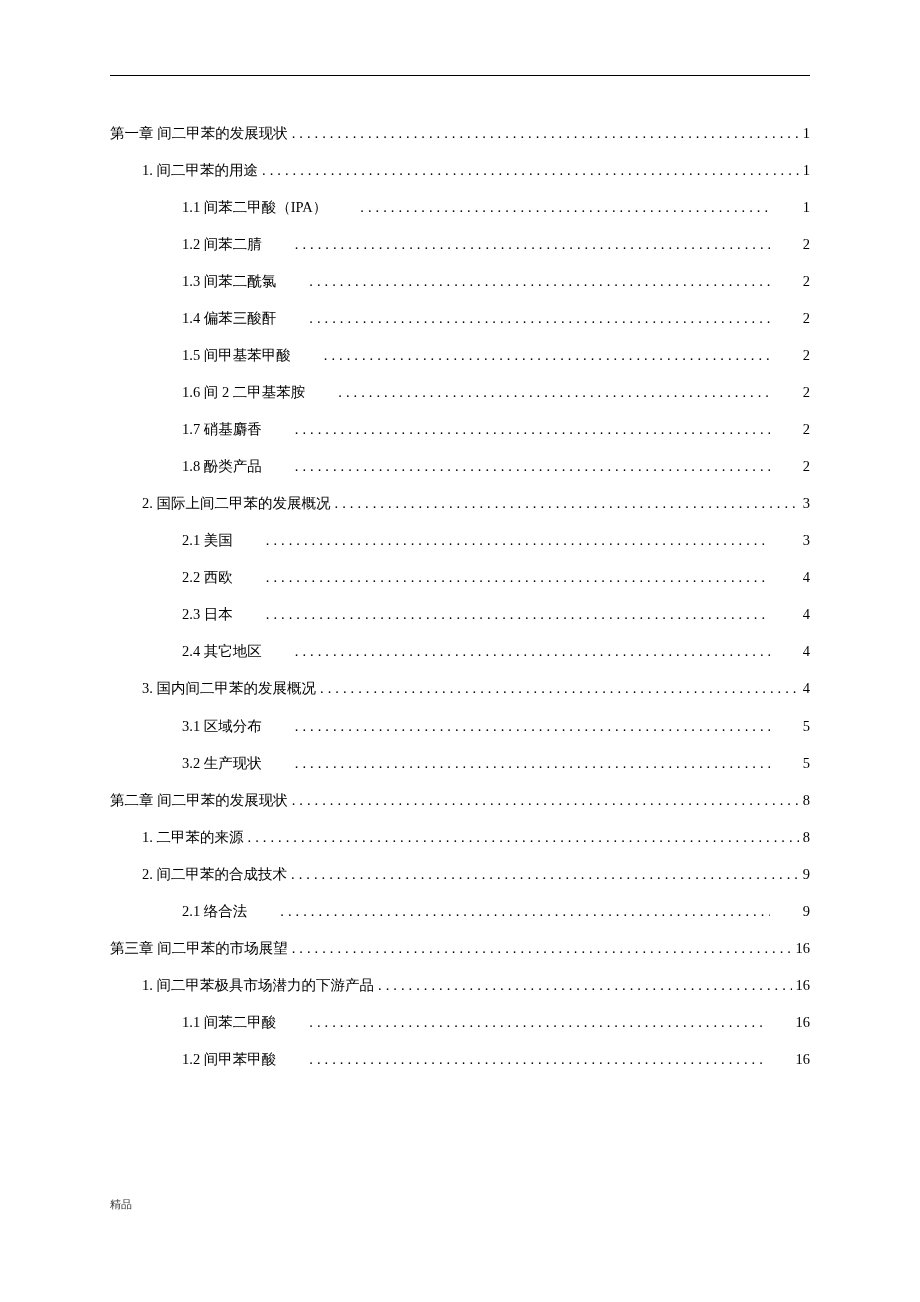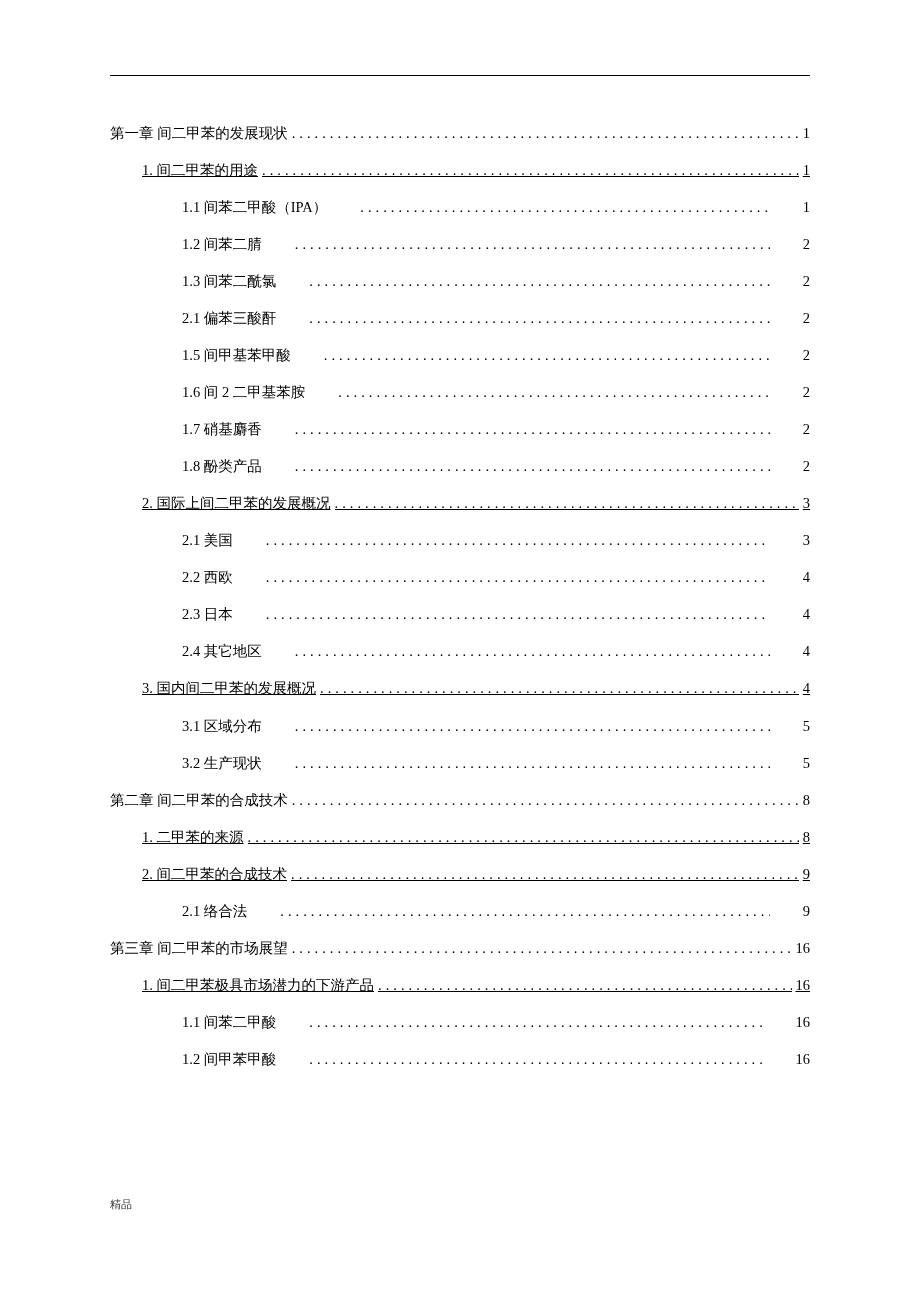--- a/index.html
+++ b/index.html
@@ -37,21 +37,20 @@
       align-items: flex-start;
       white-space: nowrap;
       line-height: 1.3;
       margin-bottom: 18.2px;
     }
     .toc-line.level-1 {
       padding-left: 0;
     }
     .toc-line.level-2 {
       padding-left: 32px;
-      text-decoration: underline;
     }
     .toc-line.level-3 {
       padding-left: 72px;
       gap: 29px;
     }
     .label {
       flex: 0 0 auto;
     }
     .dots {
       flex: 1 1 auto;
@@ -101,21 +100,21 @@
         <span class="label">1.2 间苯二腈</span>
         <span class="dots"></span>
         <span class="pagenum">2</span>
       </div>
       <div class="toc-line level-3">
         <span class="label">1.3 间苯二酰氯</span>
         <span class="dots"></span>
         <span class="pagenum">2</span>
       </div>
       <div class="toc-line level-3">
-        <span class="label">2.1 偏苯三酸酐</span>
+        <span class="label">1.4 偏苯三酸酐</span>
         <span class="dots"></span>
         <span class="pagenum">2</span>
       </div>
       <div class="toc-line level-3">
         <span class="label">1.5 间甲基苯甲酸</span>
         <span class="dots"></span>
         <span class="pagenum">2</span>
       </div>
       <div class="toc-line level-3">
         <span class="label">1.6 间 2 二甲基苯胺</span>
@@ -166,21 +165,21 @@
         <span class="label">3.1 区域分布</span>
         <span class="dots"></span>
         <span class="pagenum">5</span>
       </div>
       <div class="toc-line level-3">
         <span class="label">3.2 生产现状</span>
         <span class="dots"></span>
         <span class="pagenum">5</span>
       </div>
       <div class="toc-line level-1">
-        <span class="label">第二章  间二甲苯的合成技术</span>
+        <span class="label">第二章  间二甲苯的发展现状</span>
         <span class="dots"></span>
         <span class="pagenum">8</span>
       </div>
       <div class="toc-line level-2">
         <span class="label">1. 二甲苯的来源</span>
         <span class="dots"></span>
         <span class="pagenum">8</span>
       </div>
       <div class="toc-line level-2">
         <span class="label">2. 间二甲苯的合成技术</span>

